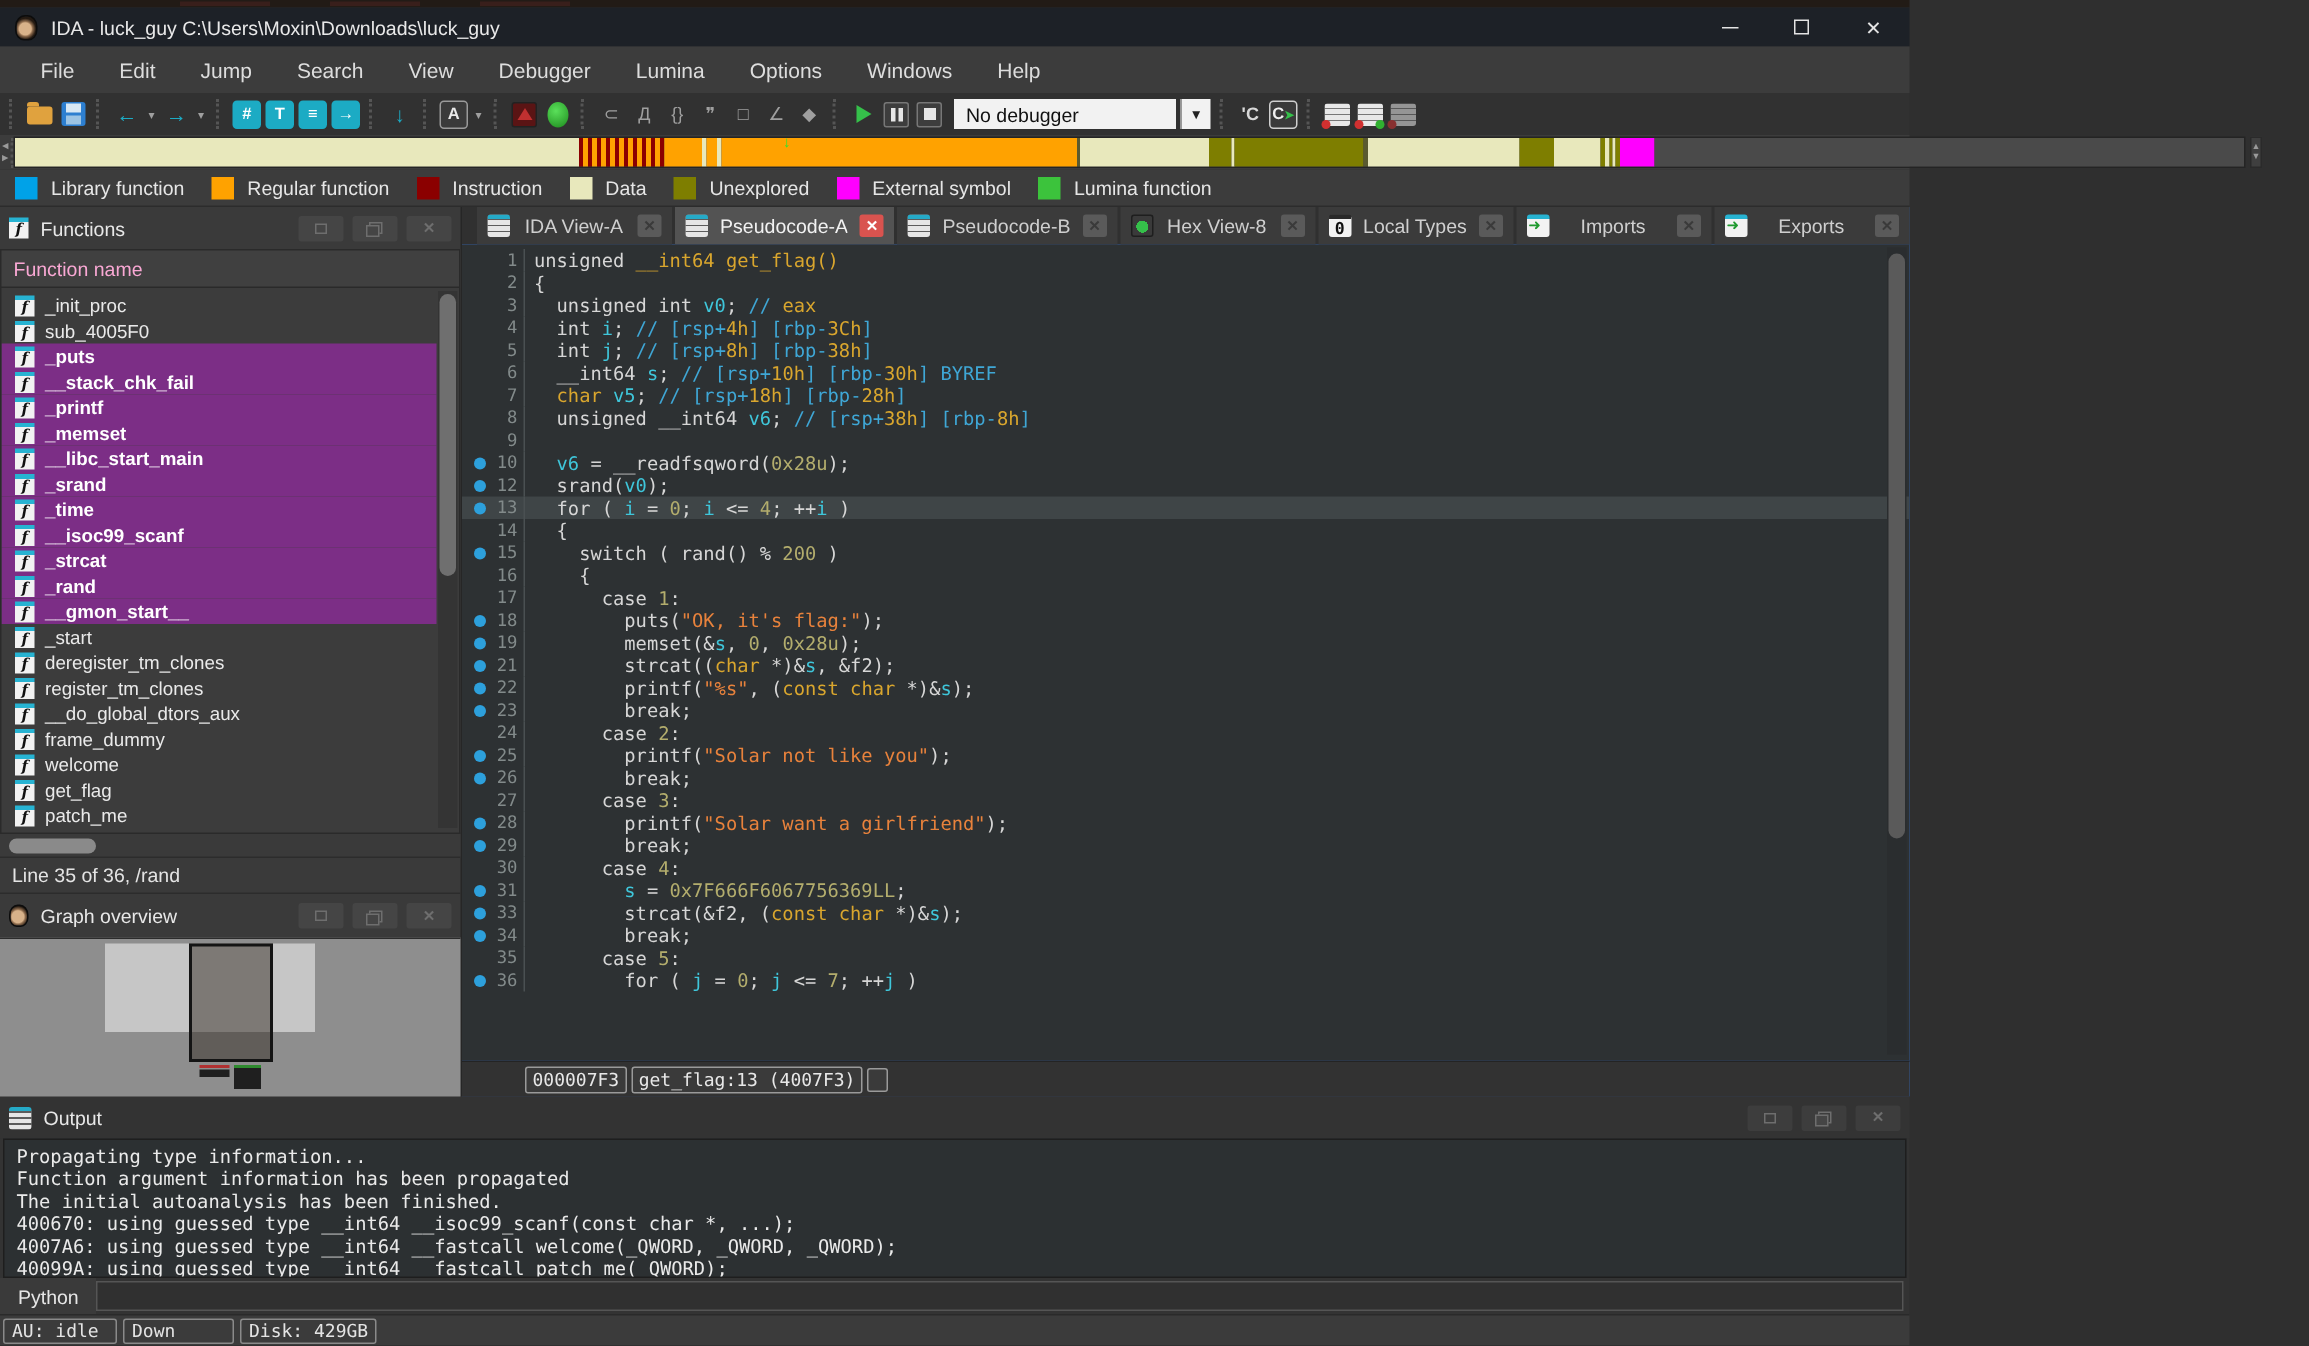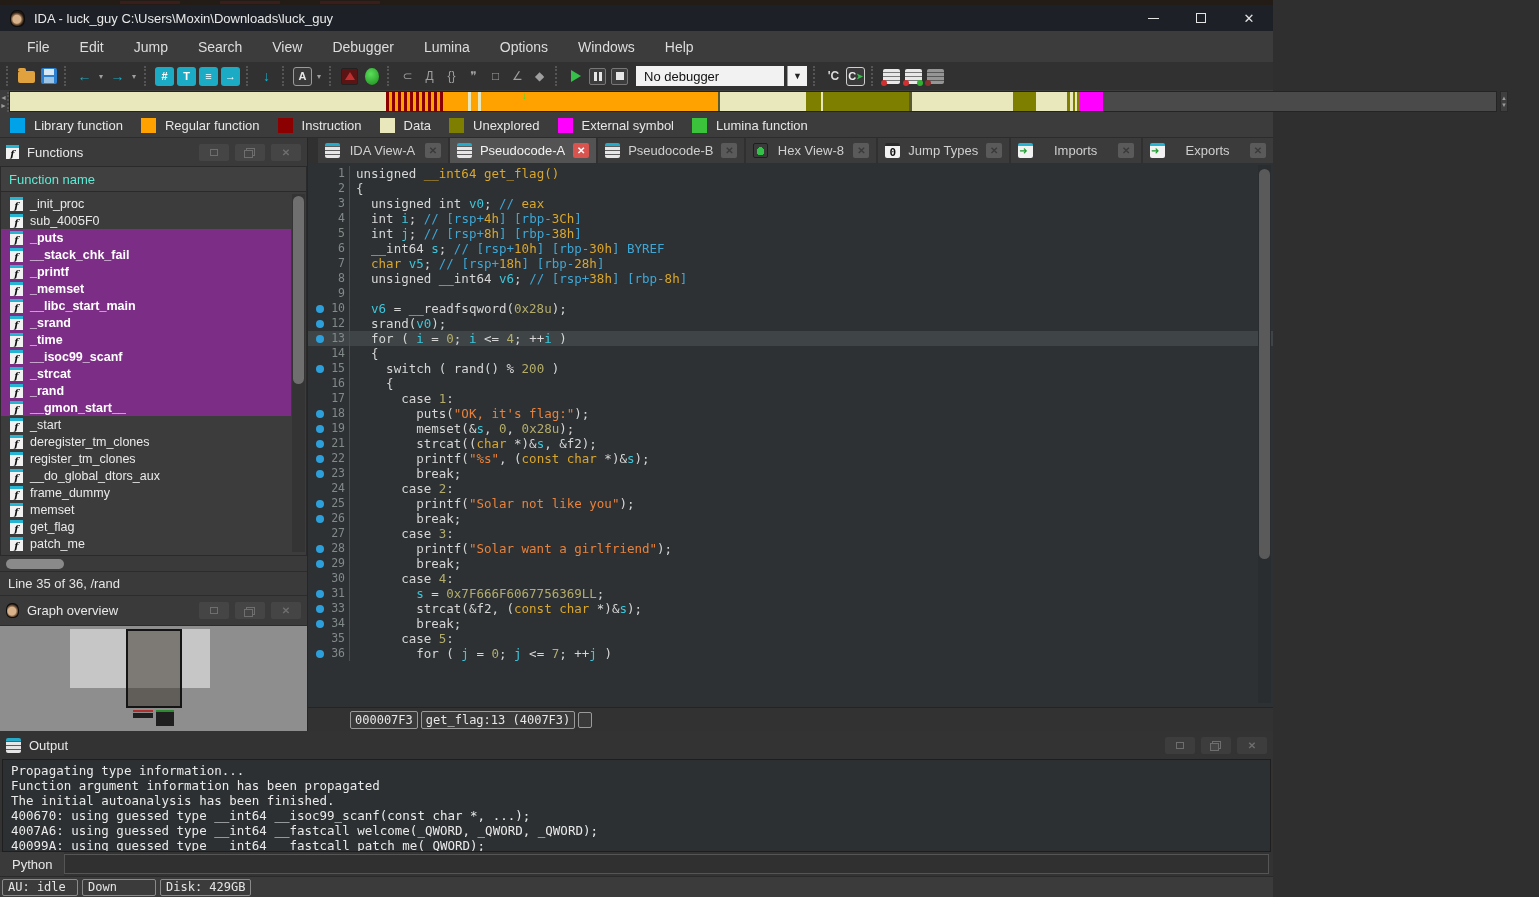--- a/index.html
+++ b/index.html
@@ -87,21 +87,21 @@
   .panel-title{height:28px;display:flex;align-items:center;gap:8px;padding:0 6px;color:#e8e8e8;font-size:13px}
   .panel-btns{margin-left:auto;display:flex;gap:6px}
   .pbtn{width:30px;height:17px;background:#454545;border-radius:2px;display:flex;align-items:center;justify-content:center;color:#6e6e6e}
   .pbtn .sq{width:8px;height:7px;border:1px solid #6e6e6e}
   .pbtn .fl{width:9px;height:8px;border:1px solid #6e6e6e;position:relative}
   .pbtn .fl:before{content:"";position:absolute;left:-3px;bottom:-3px;width:7px;height:6px;border:1px solid #6e6e6e;background:#454545}
   .pbtn .x{font-size:10px;font-weight:bold}
   .ficon{width:13px;height:14px;background:linear-gradient(180deg,#27b3d2 0 3px,#f2f2f2 3px);
     color:#111;font:italic bold 10px "DejaVu Serif",serif;display:flex;align-items:flex-end;justify-content:center;flex:0 0 auto}
   .colheader{height:26px;background:#404040;border:1px solid #2a2a2a;display:flex;align-items:center;
-    padding-left:8px;color:#5eead4;font-size:13px}
+    padding-left:8px;color:#f9a8d4;font-size:13px}
   .funclist{height:364px;background:#3c3c3c;border:1px solid #2a2a2a;border-top:none;overflow:hidden;position:relative;padding-top:3px}
   .funcrow{height:17px;display:flex;align-items:center;gap:7px;padding-left:9px;margin-right:15px;
     color:#eaeaea;font-size:12.5px;white-space:nowrap}
   .funcrow.hl{background:#7c2e86;font-weight:bold;color:#fff}
   .vscroll{position:absolute;top:2px;right:1px;width:13px;height:358px;background:#343434}
   .vscroll .thumb{position:absolute;top:2px;left:1px;width:11px;background:#6f6f6f;border-radius:6px}
   .hscroll{height:16px;background:#3a3a3a;position:relative;border-bottom:1px solid #2c2c2c}
   .hscroll .thumb{position:absolute;left:6px;top:3px;width:58px;height:10px;background:#8a8a8a;border-radius:5px}
   .funcstatus{height:24px;display:flex;align-items:center;padding-left:8px;color:#e4e4e4;font-size:13px;border-bottom:1px solid #2c2c2c}
   .graphtitle{height:29px}
@@ -428,21 +428,21 @@
           <span class="funcrow">
             <span class="ficon">f</span>
             <span>__do_global_dtors_aux</span>
           </span>
           <span class="funcrow">
             <span class="ficon">f</span>
             <span>frame_dummy</span>
           </span>
           <span class="funcrow">
             <span class="ficon">f</span>
-            <span>memset</span>
+            <span>welcome</span>
           </span>
           <span class="funcrow">
             <span class="ficon">f</span>
             <span>get_flag</span>
           </span>
           <span class="funcrow">
             <span class="ficon">f</span>
             <span>patch_me</span>
           </span>
           <div class="vscroll">
@@ -495,21 +495,21 @@
             <span class="tab-label">Pseudocode-B</span>
             <span class="tab-close">✕</span>
           </span>
           <span class="tab">
             <span class="ticon ticon-hex"></span>
             <span class="tab-label">Hex View-8</span>
             <span class="tab-close">✕</span>
           </span>
           <span class="tab">
             <span class="ticon ticon-types">0</span>
-            <span class="tab-label">Jump Types</span>
+            <span class="tab-label">Local Types</span>
             <span class="tab-close">✕</span>
           </span>
           <span class="tab">
             <span class="ticon ticon-imports"></span>
             <span class="tab-label">Imports</span>
             <span class="tab-close">✕</span>
           </span>
           <span class="tab">
             <span class="ticon ticon-exports"></span>
             <span class="tab-label">Exports</span>

